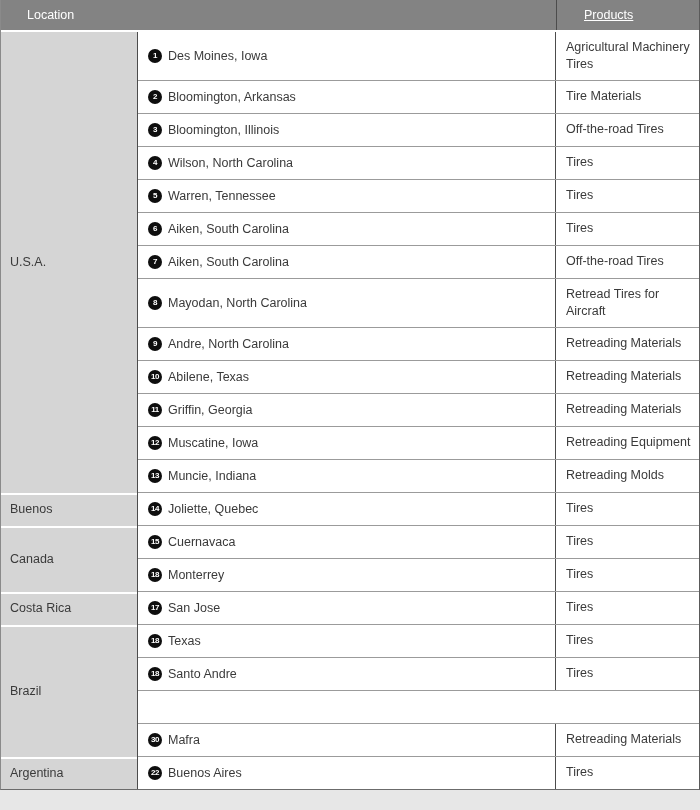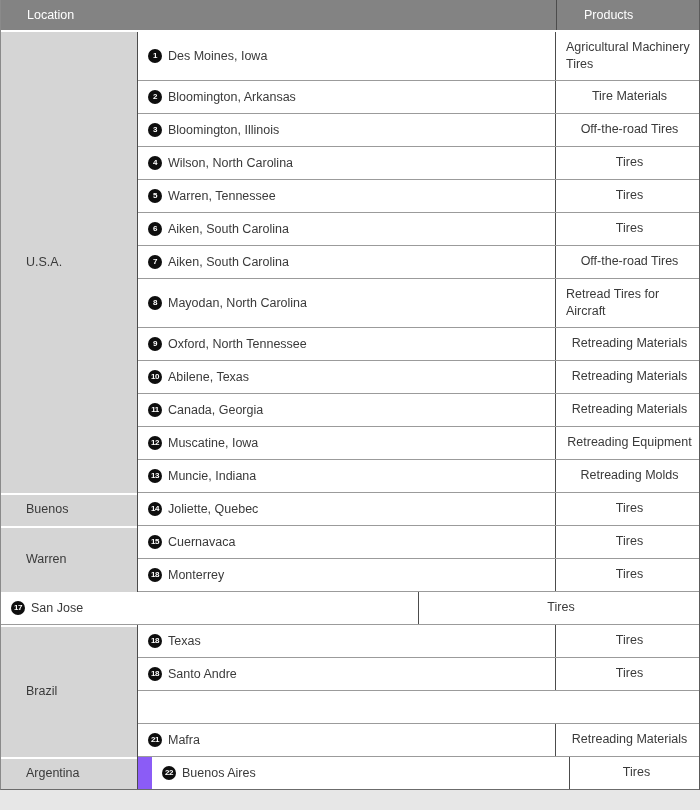--- a/index.html
+++ b/index.html
@@ -10,21 +10,21 @@
   }
   .page {
     width: 700px;
     height: 810px;
     background: #e7e7e7;
     overflow: hidden;
   }
   .tbl {
     width: 700px;
     box-sizing: border-box;
-    background: #8b5cf6;
+    background: #86efac;
     border-left: 1px solid #8a8a8a;
     border-right: 1px solid #5a5a5a;
     border-bottom: 1px solid #6b6b6b;
   }
   
   .hdr {
     display: flex;
     height: 30px;
     background: #838383;
     color: #ffffff;
@@ -38,47 +38,48 @@
     display: flex;
     align-items: center;
   }
   .hdr-prod {
     flex: 1;
     box-sizing: border-box;
     border-left: 1.5px solid #4c4c4c;
     padding-left: 27px;
     display: flex;
     align-items: center;
+    text-decoration: underline;
   }
   
   .grp { display: flex; }
   .grp-label {
     width: 137px;
     box-sizing: border-box;
     flex-shrink: 0;
     background: #d5d5d5;
     border-right: 1.5px solid #4c4c4c;
     display: flex;
     align-items: center;
-    padding-left: 25px;
+    padding-left: 9px;
     color: #3a3a3a;
     font-size: 12.5px;
   }
   .grp:not(:first-child) .grp-label {
     box-shadow: inset 0 2px 0 #ffffff; 
   }
   .grp-rows { flex: 1; display: flex; flex-direction: column; }
   
   .row {
     display: flex;
     border-bottom: 1px solid #9b9b9b;
     min-height: 32px;
     background: #ffffff;
   }
-  .grp:last-child .row:last-child { border-bottom: none; margin-left: 14px; }
+  .grp:last-child .row:last-child { border-bottom: none; }
   .city {
     width: 417px;
     box-sizing: border-box;
     flex-shrink: 0;
     display: flex;
     align-items: center;
     padding-left: 10px;
     gap: 6px;
     color: #3a3a3a;
     font-size: 12.5px;
@@ -100,21 +101,20 @@
   .prod {
     flex: 1;
     box-sizing: border-box;
     border-left: 1.5px solid #4c4c4c;
     display: flex;
     align-items: center;
     padding: 7px 6px 7px 10px;
     color: #3a3a3a;
     font-size: 12.5px;
     line-height: 1.35;
-    justify-content: center;
   }
 </style>
 </head>
 <body>
 
 <div class="page">
   <div class="tbl">
     <div class="hdr">
       <div class="hdr-loc">
         <span>Location</span>
@@ -197,39 +197,39 @@
                 <span class="badge">8</span>
                 <span>Mayodan, North Carolina</span>
               </div>
               <div class="prod">
                 <span>Retread Tires for Aircraft</span>
               </div>
             </div>
             <div class="row">
               <div class="city">
                 <span class="badge">9</span>
-                <span>Oxford, North Tennessee</span>
+                <span>Andre, North Carolina</span>
               </div>
               <div class="prod">
                 <span>Retreading Materials</span>
               </div>
             </div>
             <div class="row">
               <div class="city">
                 <span class="badge">10</span>
                 <span>Abilene, Texas</span>
               </div>
               <div class="prod">
                 <span>Retreading Materials</span>
               </div>
             </div>
             <div class="row">
               <div class="city">
                 <span class="badge">11</span>
-                <span>Canada, Georgia</span>
+                <span>Griffin, Georgia</span>
               </div>
               <div class="prod">
                 <span>Retreading Materials</span>
               </div>
             </div>
             <div class="row">
               <div class="city">
                 <span class="badge">12</span>
                 <span>Muscatine, Iowa</span>
               </div>
@@ -259,21 +259,21 @@
                 <span>Joliette, Quebec</span>
               </div>
               <div class="prod">
                 <span>Tires</span>
               </div>
             </div>
           </div>
         </div>
         <div class="grp">
           <div class="grp-label">
-            <span>Warren</span>
+            <span>Canada</span>
           </div>
           <div class="grp-rows">
             <div class="row">
               <div class="city">
                 <span class="badge">15</span>
                 <span>Cuernavaca</span>
               </div>
               <div class="prod">
                 <span>Tires</span>
               </div>
@@ -283,20 +283,23 @@
                 <span class="badge">18</span>
                 <span>Monterrey</span>
               </div>
               <div class="prod">
                 <span>Tires</span>
               </div>
             </div>
           </div>
         </div>
         <div class="grp">
+          <div class="grp-label">
+            <span>Costa Rica</span>
+          </div>
           <div class="grp-rows">
             <div class="row">
               <div class="city">
                 <span class="badge">17</span>
                 <span>San Jose</span>
               </div>
               <div class="prod">
                 <span>Tires</span>
               </div>
             </div>
@@ -322,21 +325,21 @@
                 <span>Santo Andre</span>
               </div>
               <div class="prod">
                 <span>Tires</span>
               </div>
             </div>
             <div class="row">
             </div>
             <div class="row">
               <div class="city">
-                <span class="badge">21</span>
+                <span class="badge">30</span>
                 <span>Mafra</span>
               </div>
               <div class="prod">
                 <span>Retreading Materials</span>
               </div>
             </div>
           </div>
         </div>
         <div class="grp">
           <div class="grp-label">

